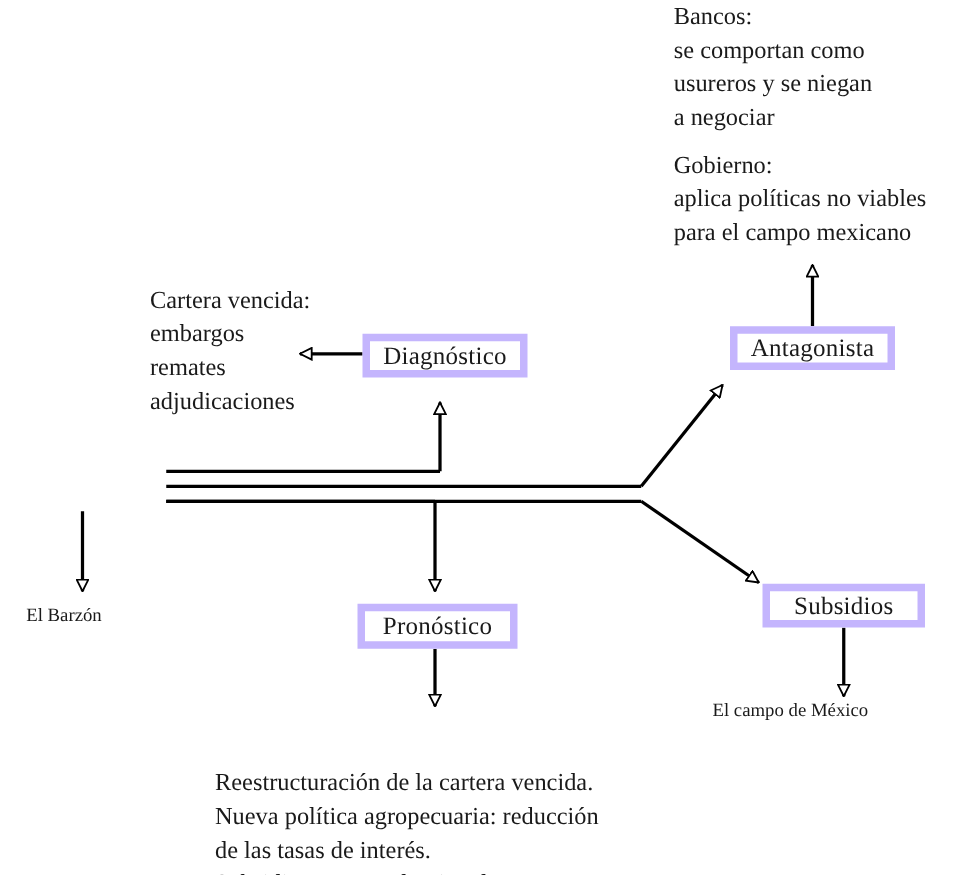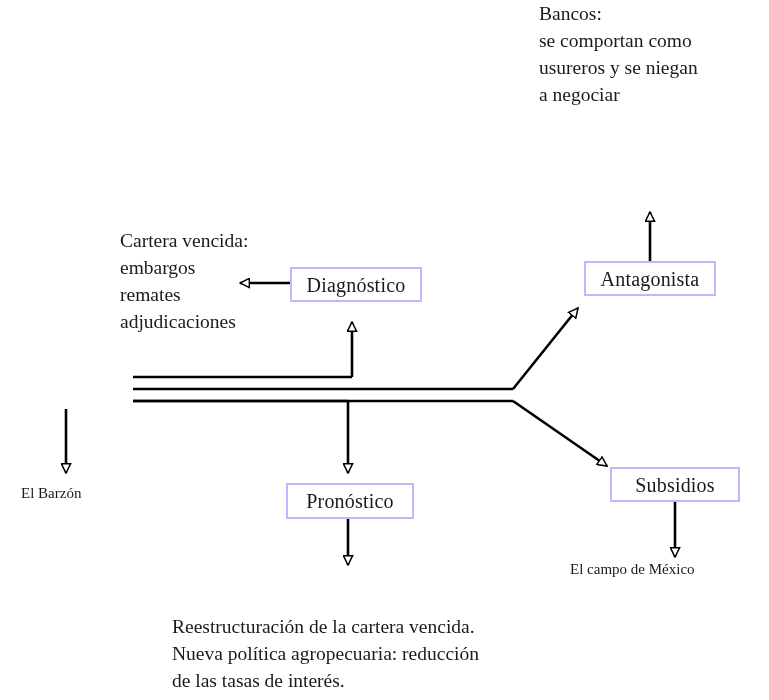--- a/index.html
+++ b/index.html
@@ -26,21 +26,21 @@
     position: absolute;
     left: 0;
     top: 0;
     width: 769px;
     height: 700px;
     pointer-events: none;
   }
   .node-box {
     position: absolute;
     box-sizing: border-box;
-    border: 2px solid #c4b5fd;
+    border: 6px solid #c4b5fd;
     background: #ffffff;
     display: flex;
     align-items: center;
     justify-content: center;
     font-size: 20px;
     line-height: 1;
     letter-spacing: 0.2px;
     color: #1a1a1a;
     white-space: nowrap;
   }
@@ -93,20 +93,23 @@
     <path d="M 66 409 L 66 473" stroke="#000000" stroke-width="2.6" fill="none" marker-end="url(#openArrow)"></path>
 
     <path d="M 675 502 L 675 557" stroke="#000000" stroke-width="2.6" fill="none" marker-end="url(#openArrow)"></path>
   </svg>
 
   <div class="free-text" style="left:539px; top:0px;">Bancos:
 se comportan como
 usureros y se niegan
 a negociar</div>
 
+  <div class="free-text" style="left:539px; top:119px;">Gobierno:
+aplica políticas no viables
+para el campo mexicano</div>
 
   <div class="free-text" style="left:120px; top:227px;">Cartera vencida:
 embargos
 remates
 adjudicaciones</div>
 
   <div class="free-text" style="left:172px; top:565px;margin-top:48px;">Reestructuración de la cartera vencida.
 Nueva política agropecuaria: reducción
 de las tasas de interés.
 Subsidios para modernizar la

